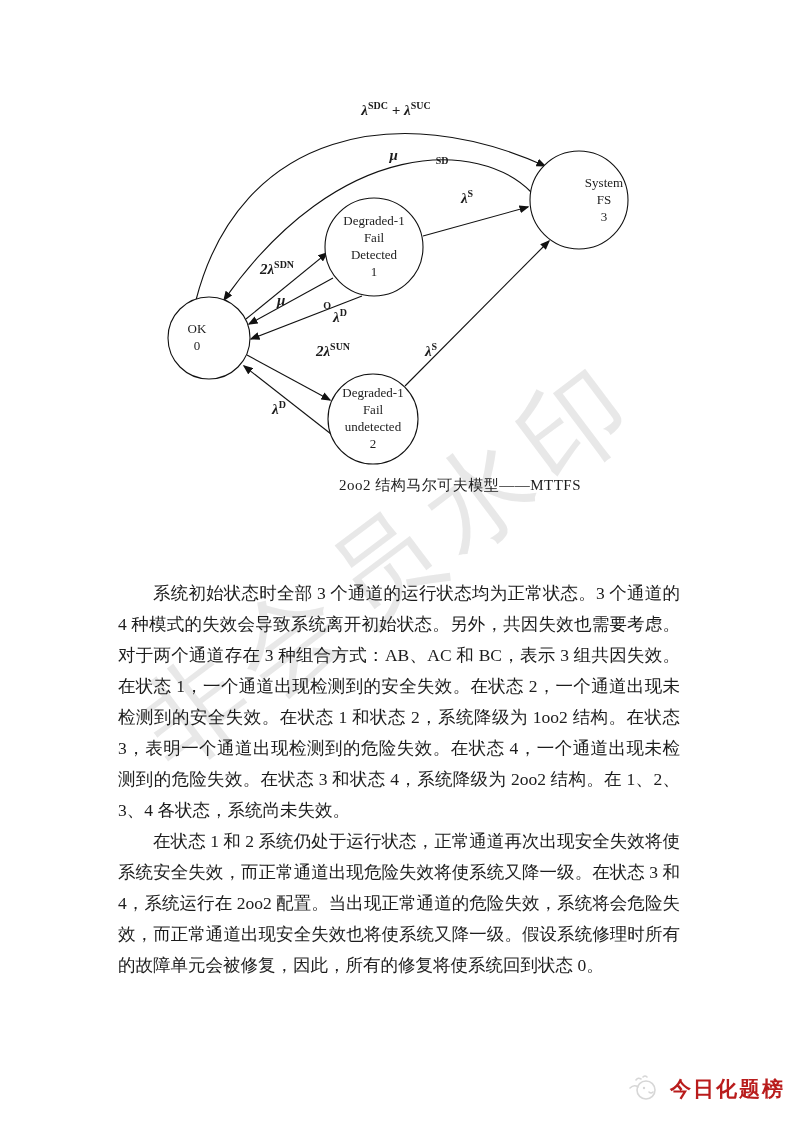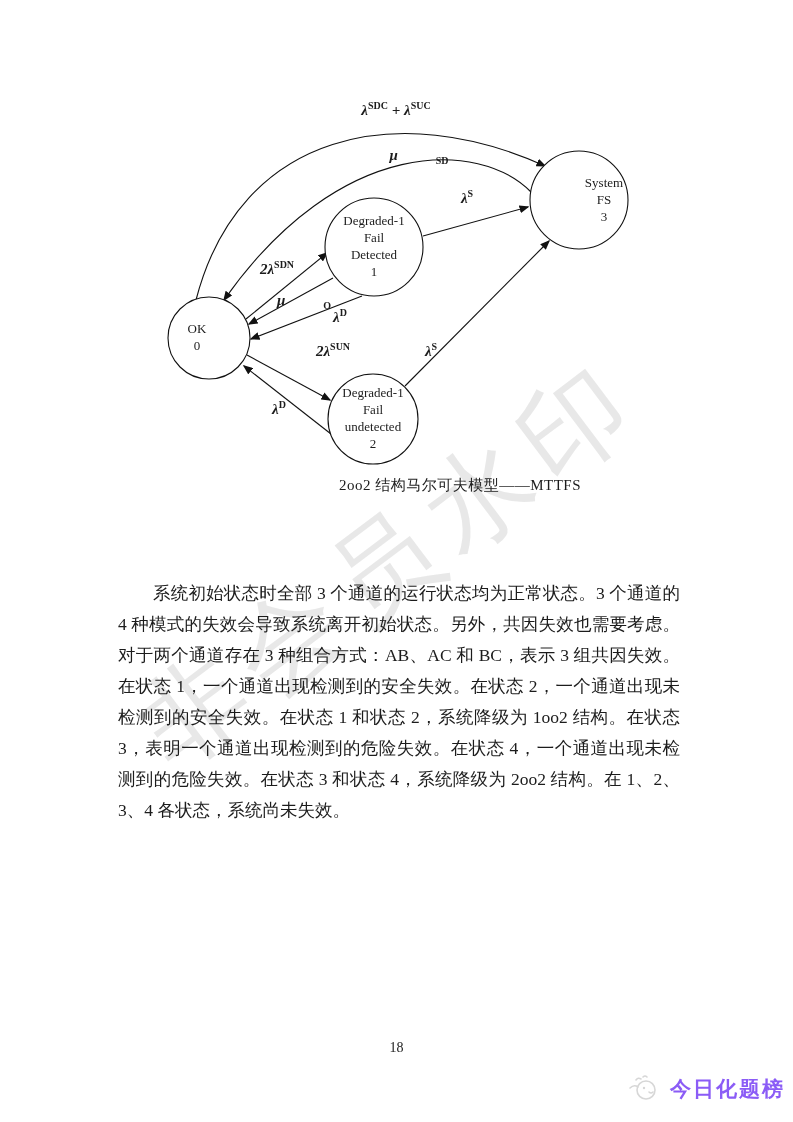--- a/index.html
+++ b/index.html
@@ -54,21 +54,21 @@
     position:absolute;left:0;top:1040px;width:100%;
     text-align:center;font-size:14px;
   }
   .footer-logo{
     position:absolute;left:624px;top:1074px;
     display:flex;align-items:center;gap:6px;
     color:#d4d4d4;z-index:2;
   }
   .footer-logo .logo-text{
     font-size:21px;font-weight:bold;letter-spacing:2px;
-    color:#8b5cf6;
+    color:#b91c1c;
     font-family:"Liberation Sans","DejaVu Sans",sans-serif;
   }
 </style>
 </head>
 <body>
 
 <div class="page">
 
   <div class="watermark">非会员水印</div>
 
@@ -156,23 +156,23 @@
     </div>
     <div class="edge-label" style="left:279px;top:409px;">
       <span class="base">λ</span><sup>D</sup>
     </div>
 
     <div class="caption">2oo2 结构马尔可夫模型——MTTFS</div>
 
 
     <div class="bodytext">
       <p>系统初始状态时全部 3 个通道的运行状态均为正常状态。3 个通道的 4 种模式的失效会导致系统离开初始状态。另外，共因失效也需要考虑。对于两个通道存在 3 种组合方式：AB、AC 和 BC，表示 3 组共因失效。在状态 1，一个通道出现检测到的安全失效。在状态 2，一个通道出现未检测到的安全失效。在状态 1 和状态 2，系统降级为 1oo2 结构。在状态 3，表明一个通道出现检测到的危险失效。在状态 4，一个通道出现未检测到的危险失效。在状态 3 和状态 4，系统降级为 2oo2 结构。在 1、2、3、4 各状态，系统尚未失效。</p>
+      <p>在状态 1 和 2 系统仍处于运行状态，正常通道再次出现安全失效将使系统安全失效，而正常通道出现危险失效将使系统又降一级。在状态 3 和 4，系统运行在 2oo2 配置。当出现正常通道的危险失效，系统将会危险失效，而正常通道出现安全失效也将使系统又降一级。假设系统修理时所有的故障单元会被修复，因此，所有的修复将使系统回到状态 0。</p>
     </div>
 
-    <div class="page-number">18</div>
   </div>
 
   <div class="footer-logo">
     <svg width="40" height="30" viewBox="0 0 40 30">
       <g fill="none" stroke="#d7d7d7" stroke-width="1.6" stroke-linecap="round">
         <circle cx="22" cy="16" r="9"></circle>
         <path d="M6 14 Q10 10 14 13"></path>
         <path d="M12 6 Q14 3 17 5"></path>
         <path d="M19 3 Q21 1 23 3"></path>
         <circle cx="20" cy="14" r="1.2" fill="#d7d7d7" stroke="none"></circle>

